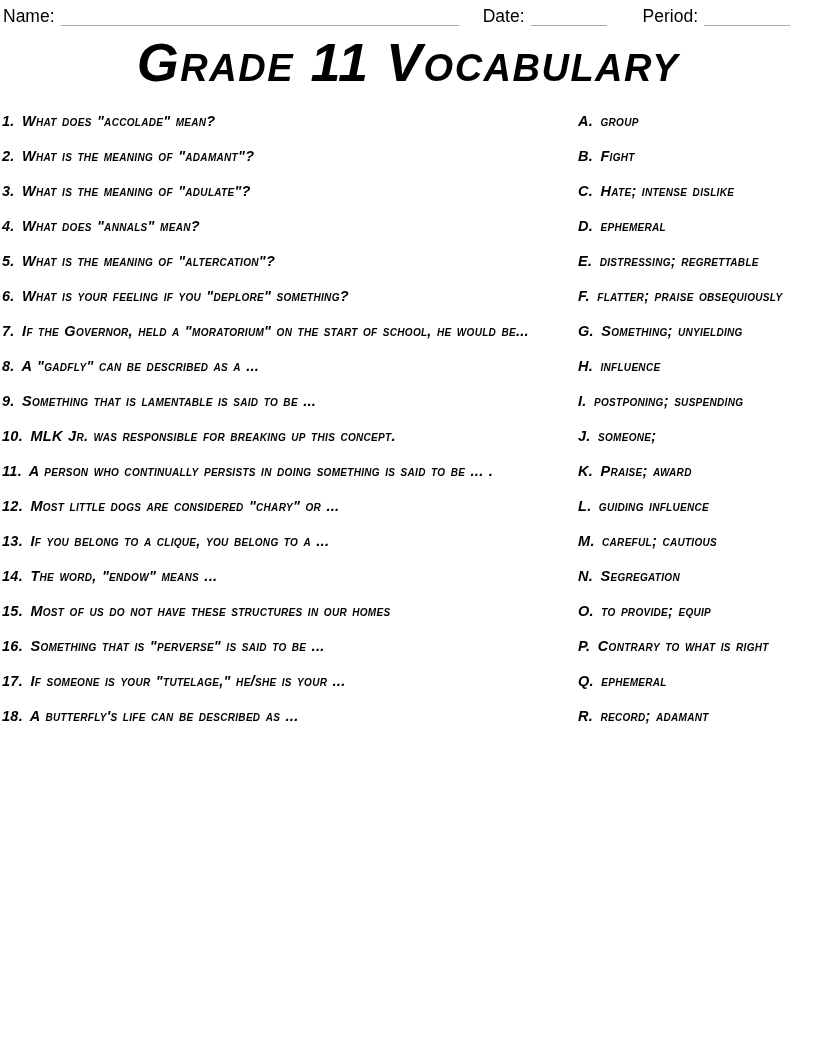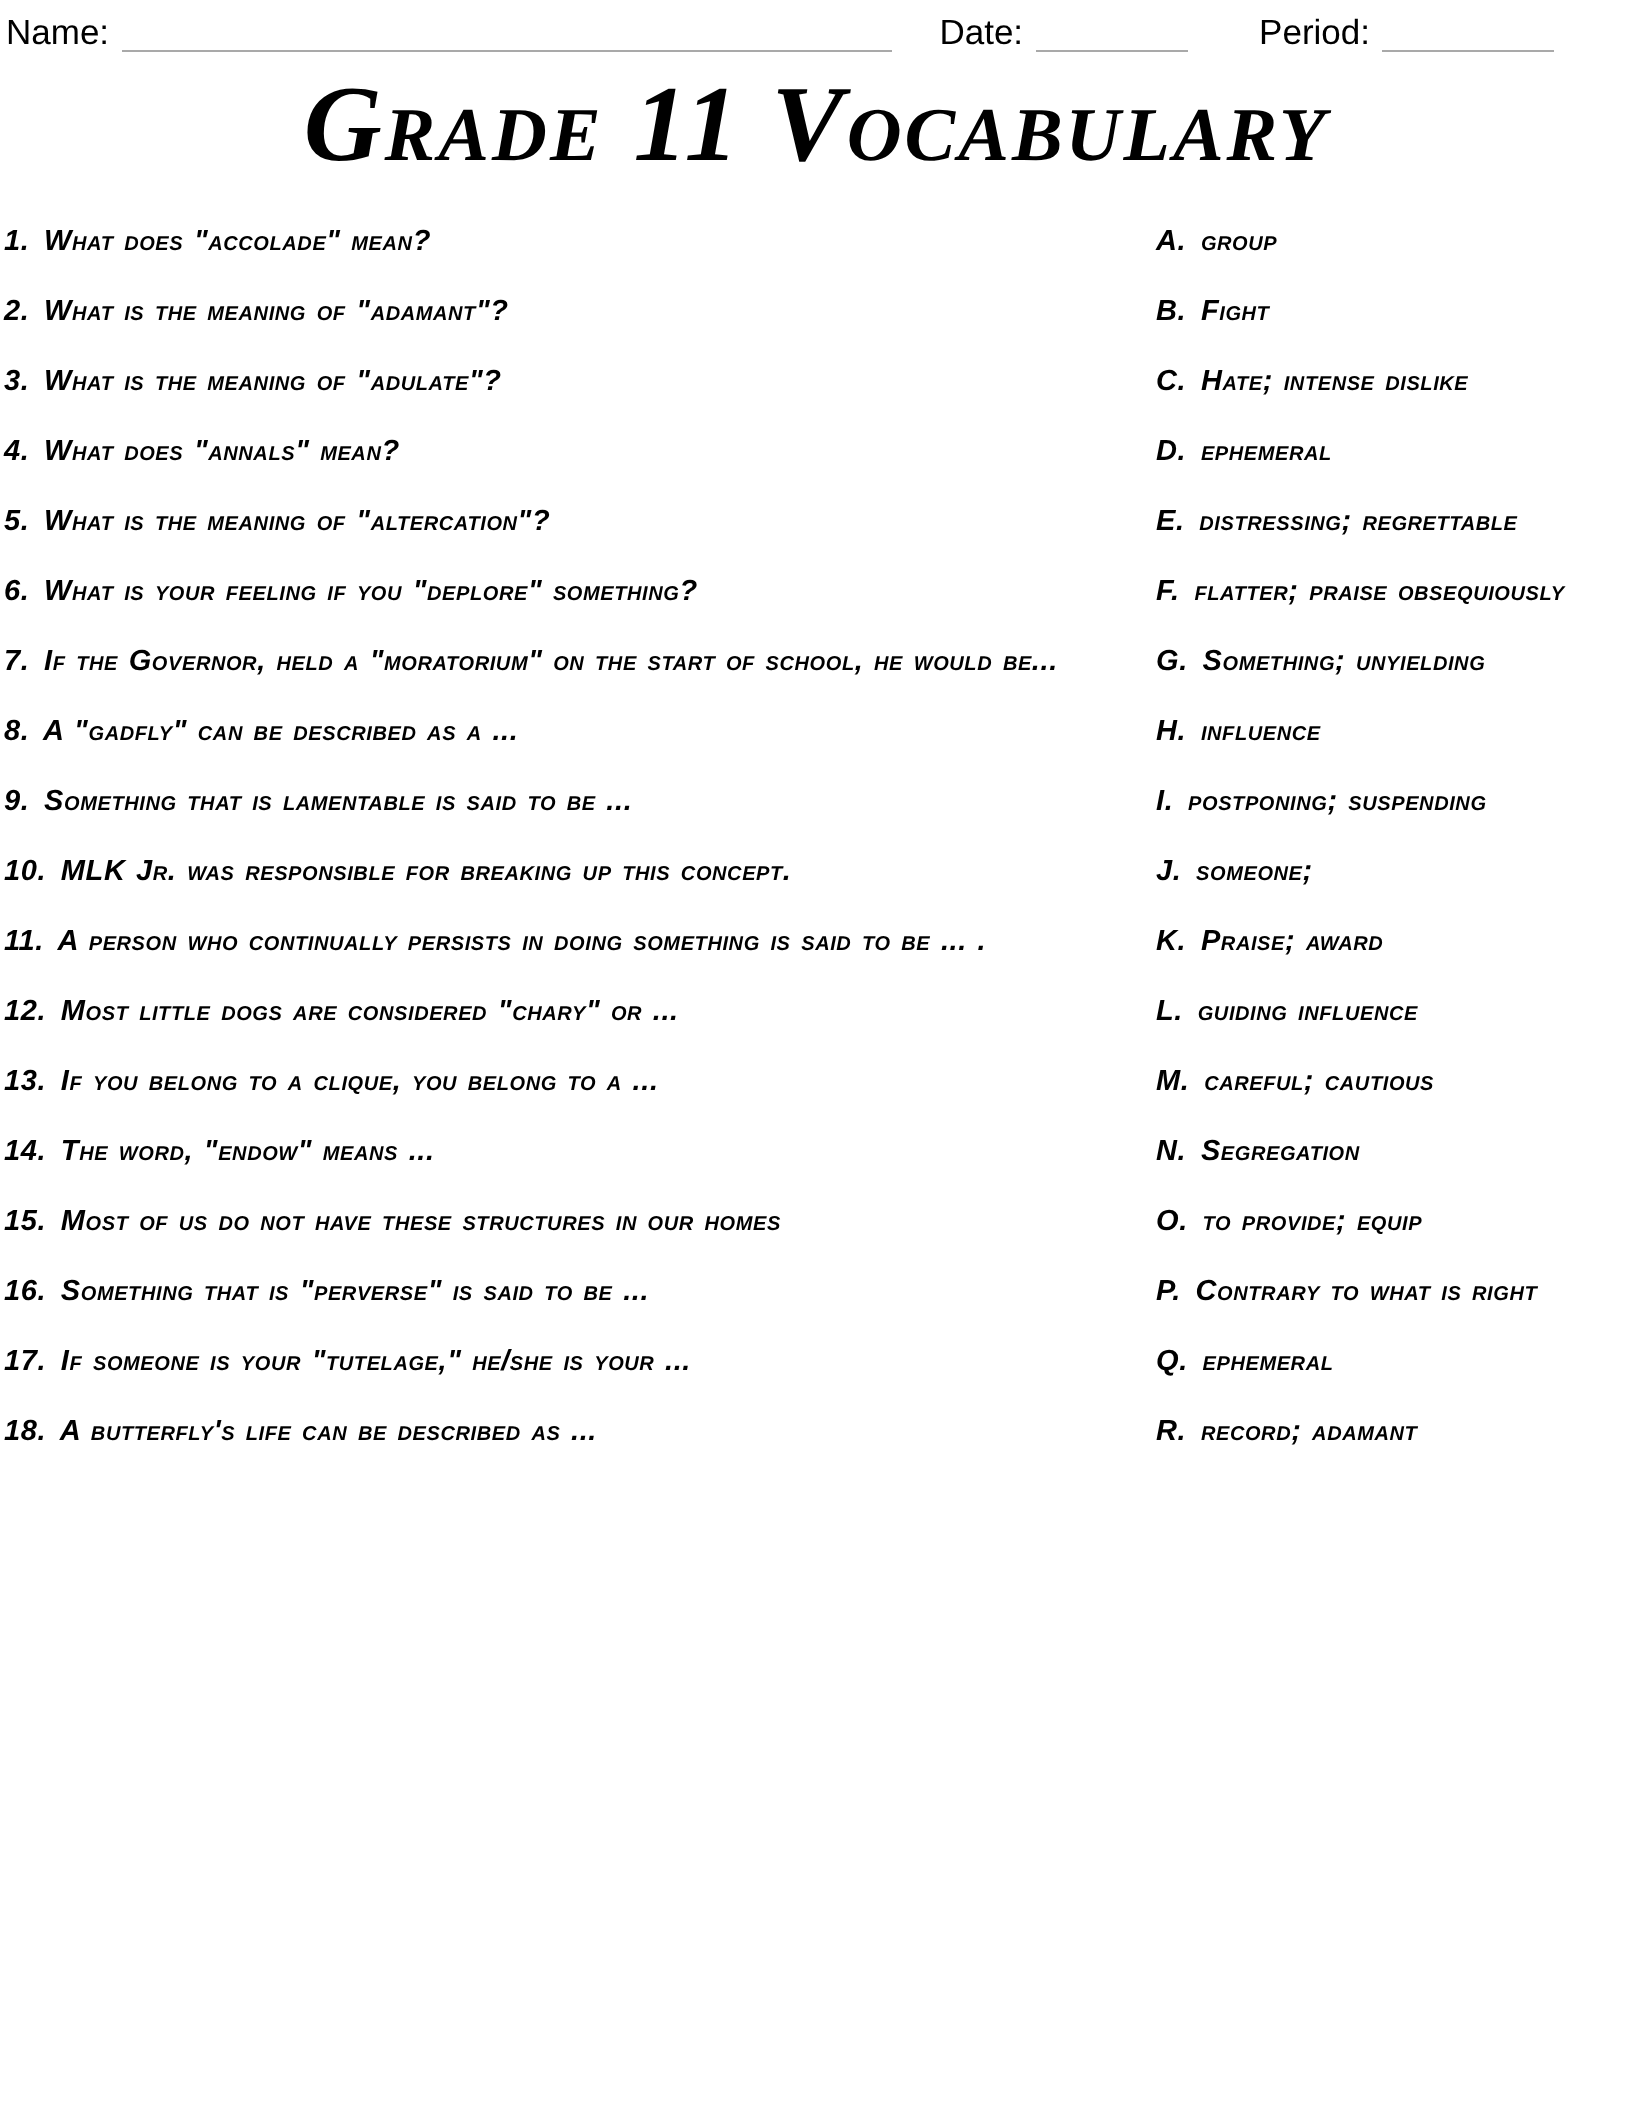--- a/index.html
+++ b/index.html
@@ -15,21 +15,21 @@
     height: 1056px;
     background: #ffffff;
     padding-top: 5px;
     position: relative;
   }
 
   
   .header {
     display: flex;
     align-items: flex-end;
-    padding: 0 39px 0 3px;
+    padding: 0 26px 0 3px;
     font-size: 17.5px;
     line-height: 22px;
     white-space: nowrap;
   }
   .blank {
     border-bottom: 1.4px solid #a9a9a9;
     height: 5px;
     margin-left: 6px;
     margin-bottom: 1px;
   }
@@ -44,21 +44,20 @@
     font-style: italic;
     font-variant: small-caps;
   }
 
   .title {
     margin-top: 9px;
     text-align: center;
     font-size: 54px;
     line-height: 52px;
     letter-spacing: 1.5px;
-    font-family: Liberation Serif, serif;
   }
 
   
   .rows {
     margin-top: 22px;
     padding-left: 2px;
   }
   .row {
     display: flex;
     align-items: flex-start;

